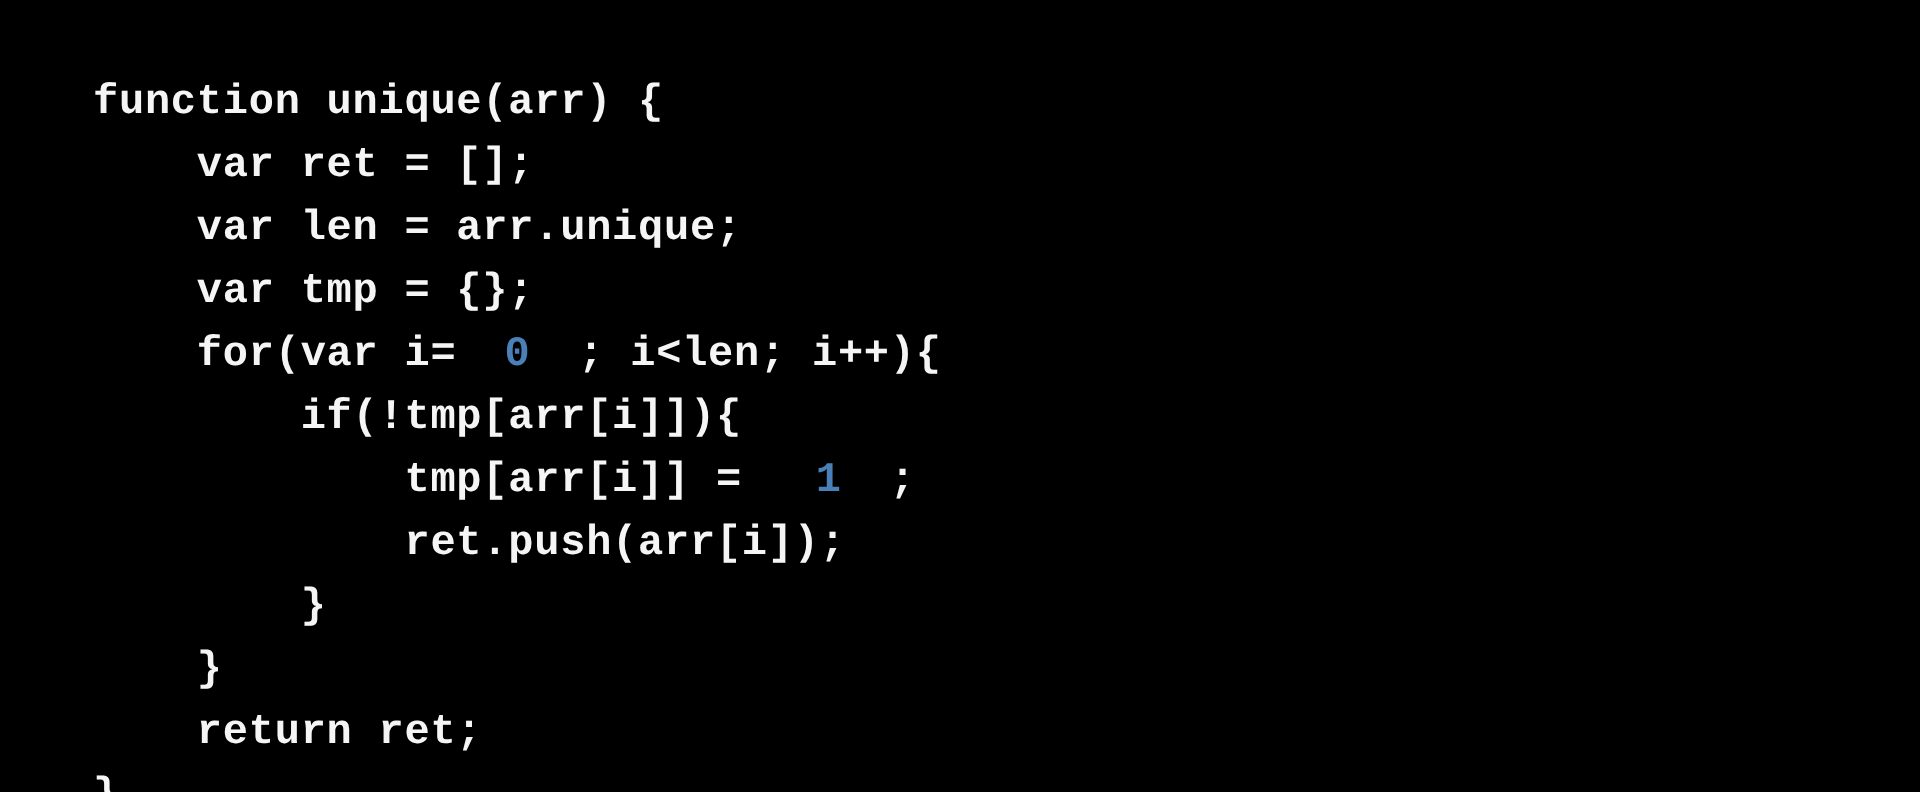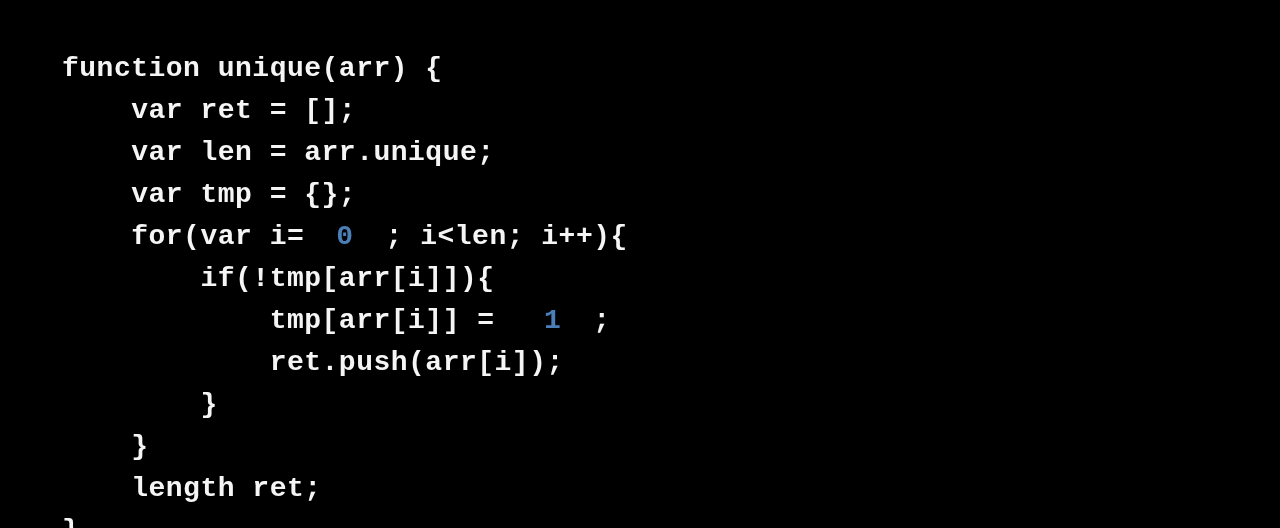--- a/index.html
+++ b/index.html
@@ -35,14 +35,14 @@
 <pre><span>function unique(arr) {</span>
 <span>    var ret = [];</span>
 <span>    var len = arr.unique;</span>
 <span>    var tmp = {};</span>
 <span>    for(var i=</span><span class="num">0</span><span>; i&lt;len; i++){</span>
 <span>        if(!tmp[arr[i]]){</span>
 <span>            tmp[arr[i]] = </span><span class="num">1</span><span>;</span>
 <span>            ret.push(arr[i]);</span>
 <span>        }</span>
 <span>    }</span>
-<span>    length ret;</span>
+<span>    return ret;</span>
 <span>}</span></pre>
 
 </body></html>

